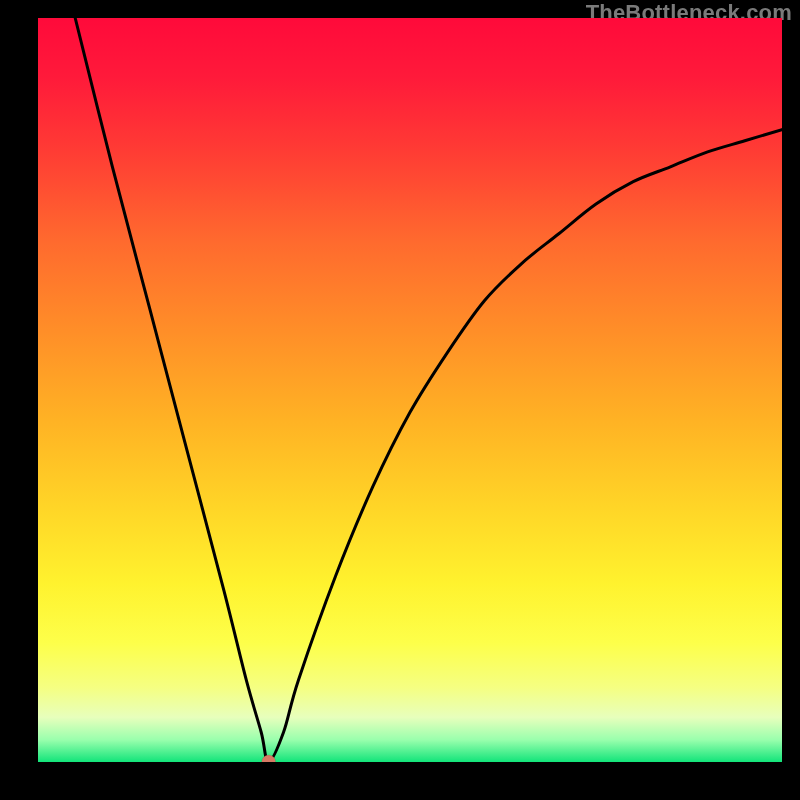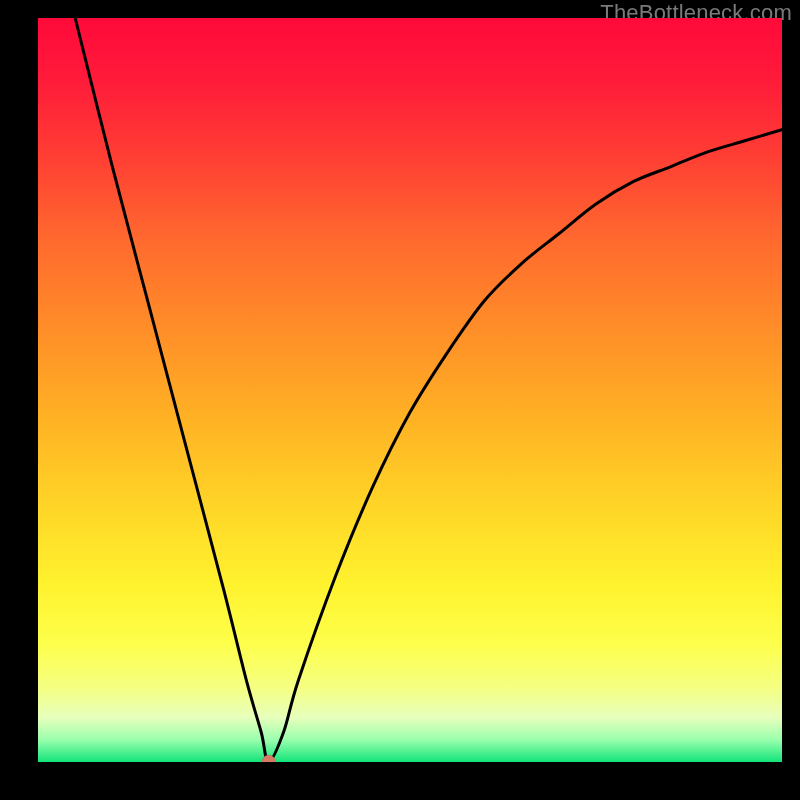--- a/index.html
+++ b/index.html
@@ -37,21 +37,21 @@
       #e7ffbc 94%,
       #9affad 97%,
       #12e47a 100%);
   }
   .watermark {
     position: absolute;
     top: 0px;
     right: 8px;
     color: #7a7a7a;
     font-size: 22px;
-    font-weight: 400;
+    font-weight: 700;
     letter-spacing: 0.2px;
     user-select: none;
   }
   svg.curve {
     position: absolute;
     left: 0; top: 0;
     width: 744px;
     height: 744px;
   }
   .vertex-dot {

